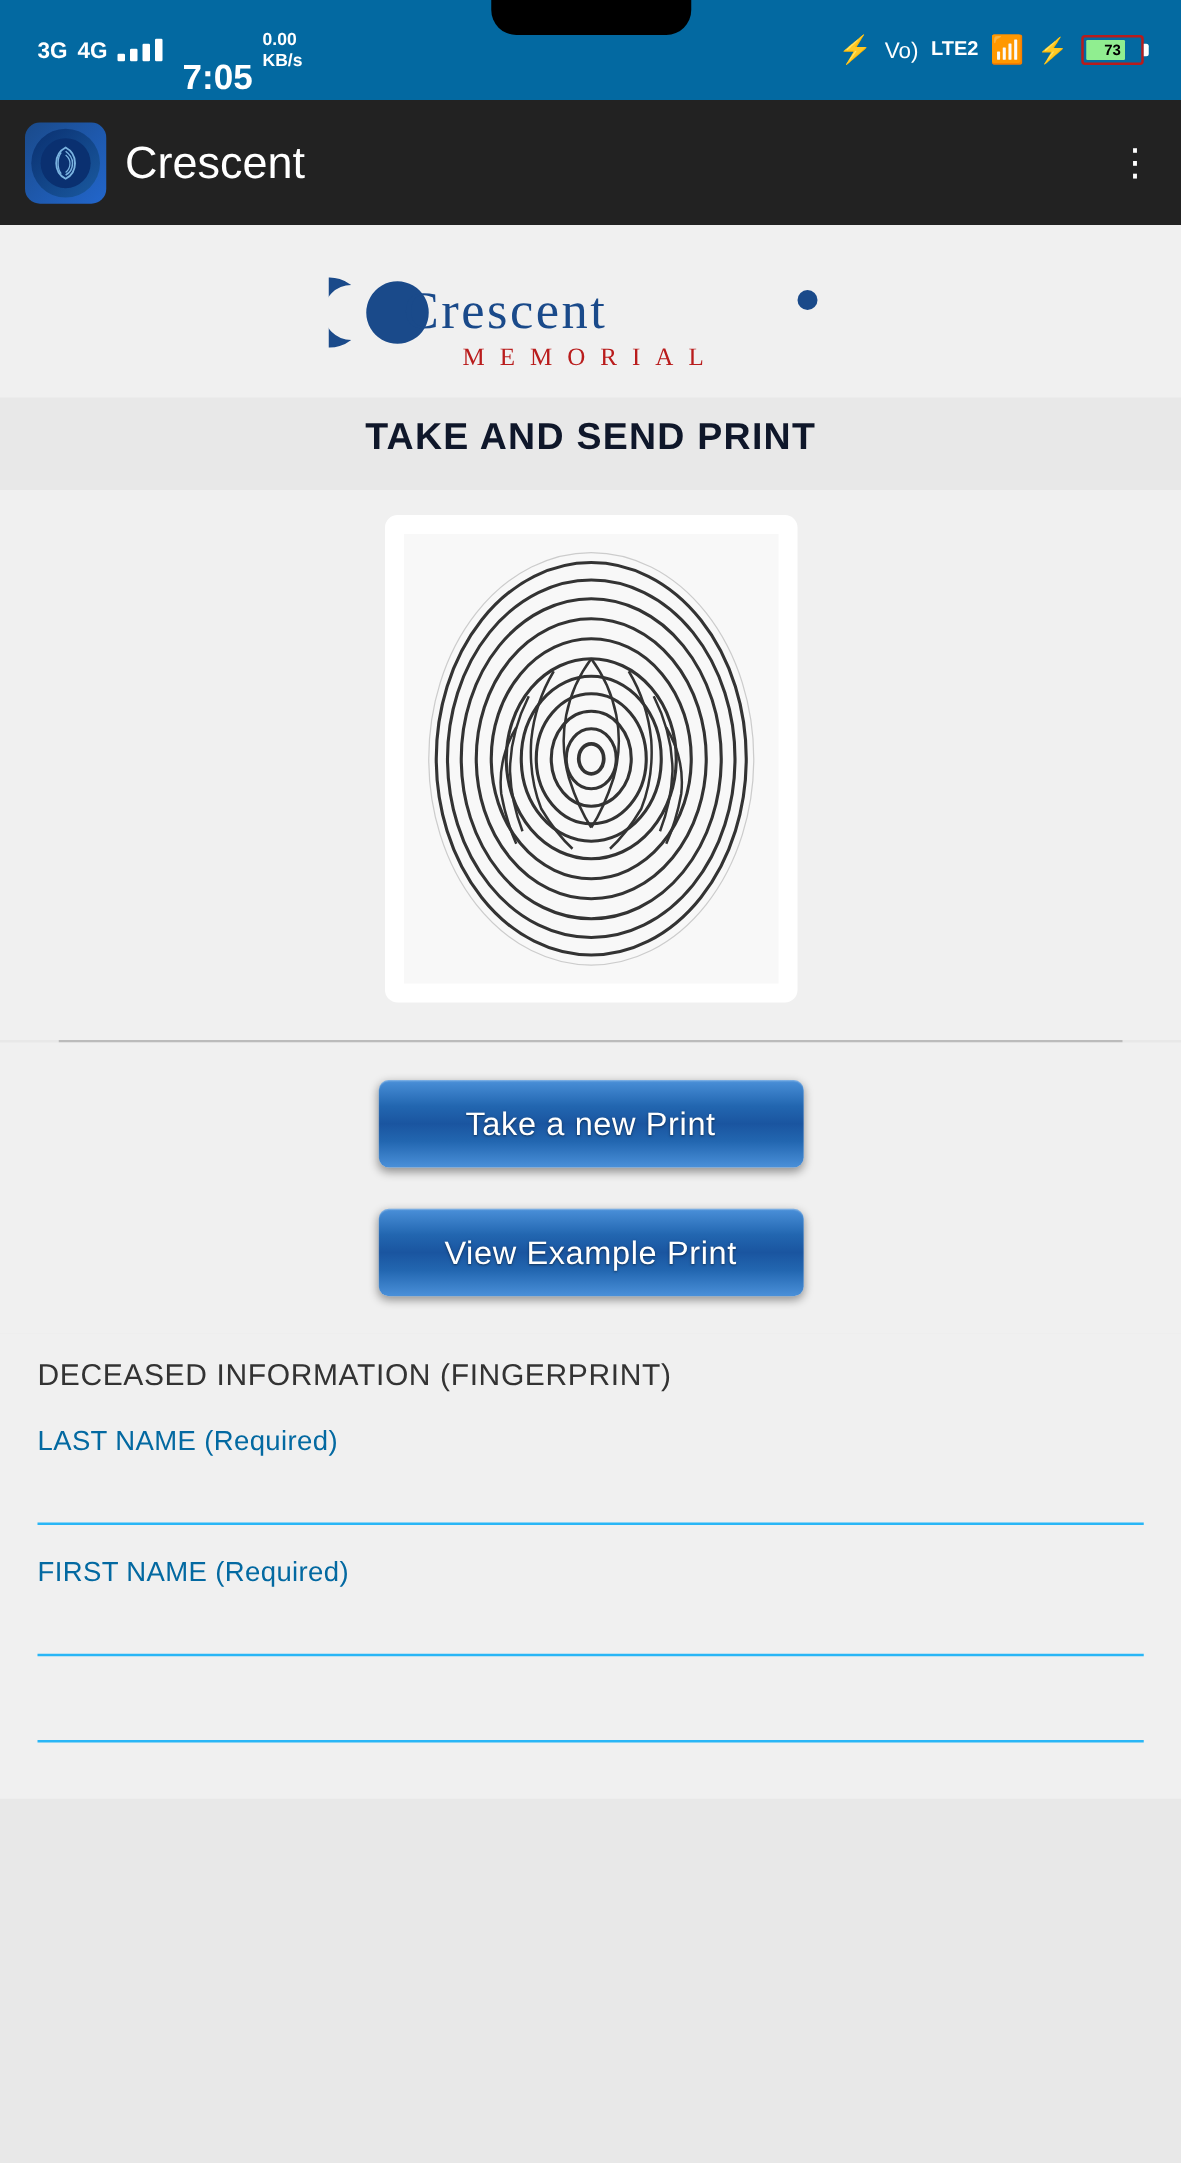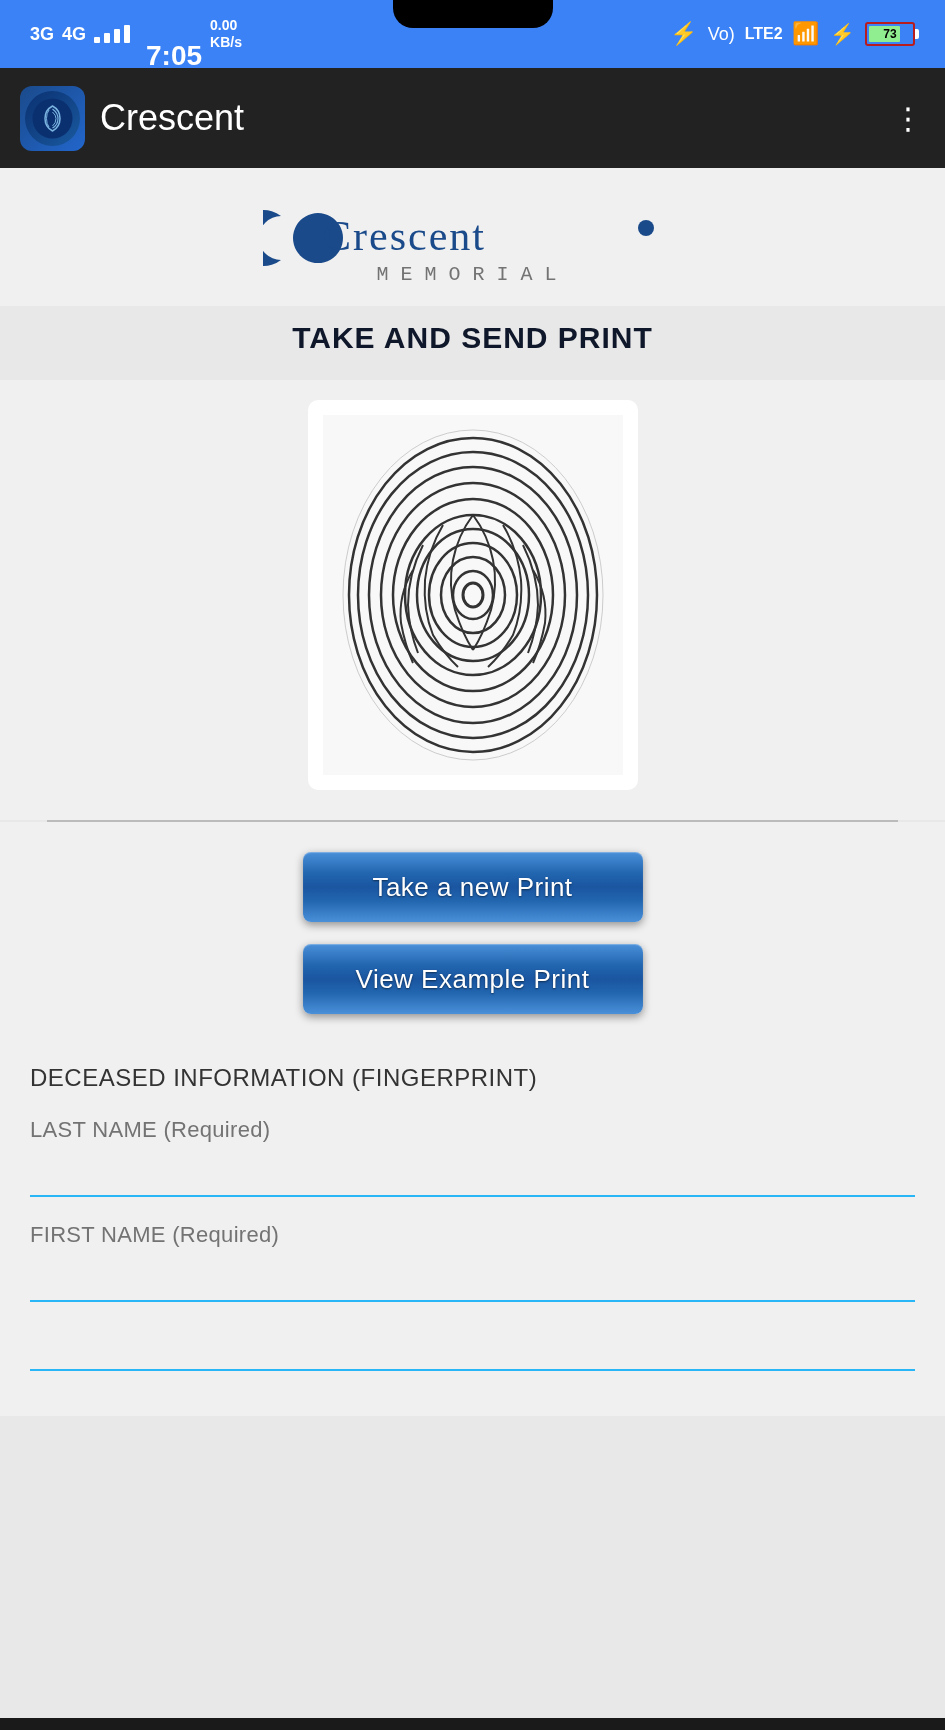--- a/index.html
+++ b/index.html
@@ -9,22 +9,22 @@
       height: 1730px;
       background: #1a1a1a;
       font-family: 'Arial', sans-serif;
       overflow: hidden;
       position: relative;
     }
 
     
     .status-bar {
       width: 100%;
-      height: 68px;
-      background: #3b82f6;
+      height: 80px;
+      background: #0369a1;
       display: flex;
       align-items: center;
       justify-content: space-between;
       padding: 16px 30px;
     }
 
     .status-left {
       display: flex;
       align-items: center;
       gap: 8px;
@@ -217,21 +217,21 @@
       margin: 0 auto;
       height: 2px;
       background: #bbb;
     }
 
     
     .buttons-area {
       display: flex;
       flex-direction: column;
       align-items: center;
-      gap: 22px;
+      gap: 33px;
       padding: 30px 0;
       background: #f0f0f0;
     }
 
     .action-button {
       width: 340px;
       height: 70px;
       border-radius: 8px;
       border: none;
       cursor: pointer;
@@ -257,21 +257,21 @@
       margin-bottom: 25px;
       letter-spacing: 0.5px;
     }
 
     .form-field {
       margin-bottom: 25px;
     }
 
     .form-label {
       font-size: 22px;
-      color: #737373;
+      color: #0369a1;
       margin-bottom: 10px;
       display: block;
       letter-spacing: 0.3px;
     }
 
     .form-input {
       width: 100%;
       border: none;
       border-bottom: 2.5px solid #29b6f6;
       background: transparent;
@@ -363,21 +363,21 @@
 
       <svg width="420" height="80" viewBox="0 0 420 80">
 
         <path d="M 30 40 A 25 25 0 1 1 30 40.1 M 18 18 A 28 28 0 1 0 18 62 A 18 18 0 1 1 18 18Z" fill="#1a4a8a"></path>
 
         <text x="60" y="52" font-family="Georgia, serif" font-size="42" font-weight="300" fill="#1a4a8a" letter-spacing="2">Crescent</text>
 
         <circle cx="383" cy="30" r="8" fill="#1a4a8a"></circle>
       </svg>
     </div>
-    <div style="text-align:center; font-size:20px; letter-spacing:12px; color:#737373; margin-top:-15px; font-family:Liberation Mono, monospace;">MEMORIAL</div>
+    <div style="text-align:center; font-size:20px; letter-spacing:12px; color:#b91c1c; margin-top:-15px; font-family:Liberation Serif, serif;">MEMORIAL</div>
   </div>
 
   <div class="page-heading">TAKE AND SEND PRINT</div>
 
   <div class="fingerprint-container">
     <div class="fingerprint-image">
 
       <svg class="fp-svg" viewBox="0 0 300 360">
         <defs>
           <clipPath id="fpClip">

